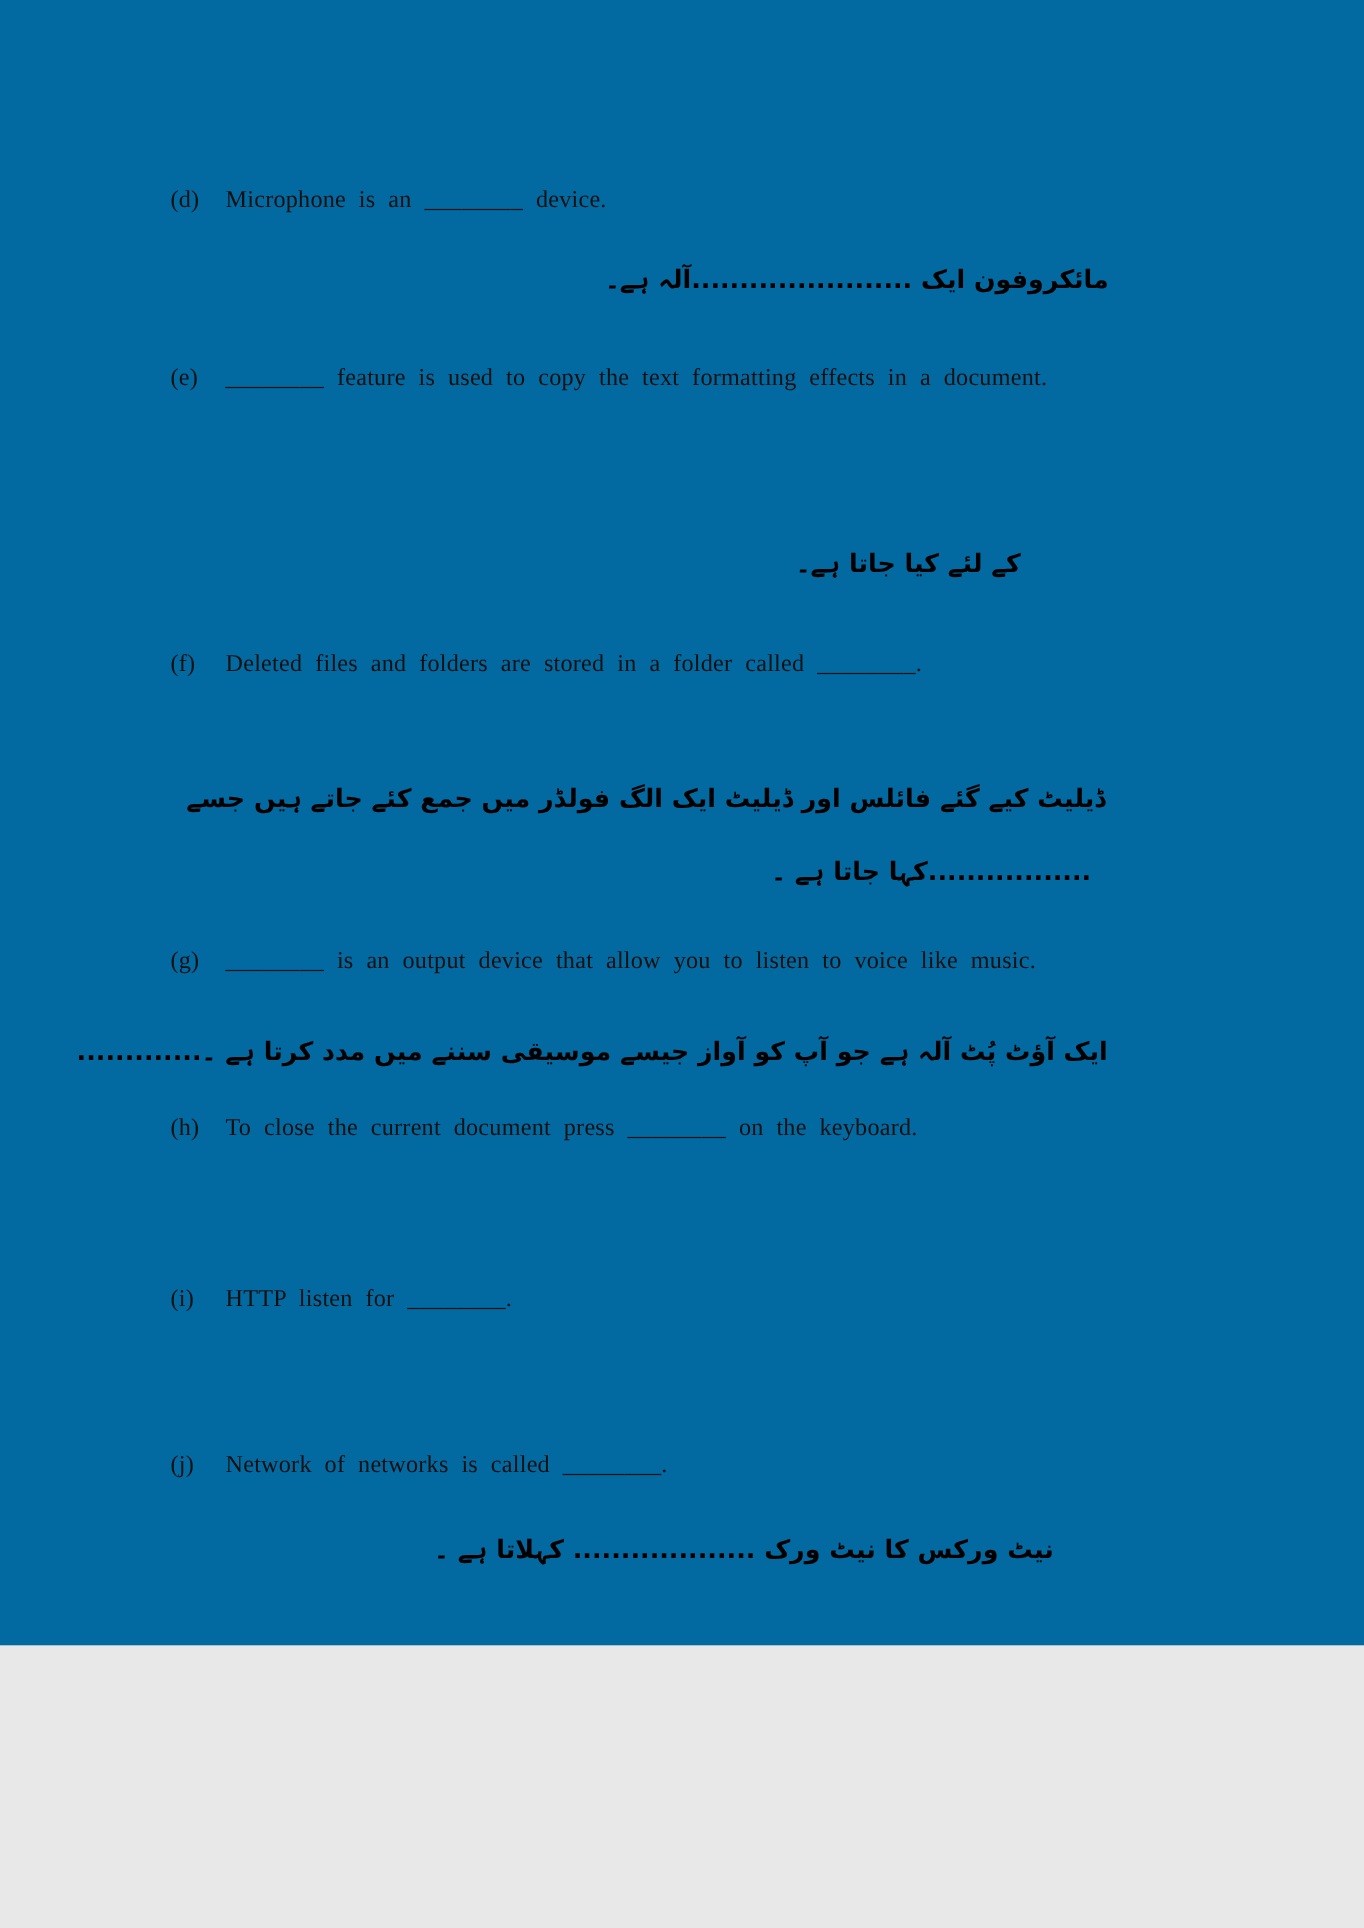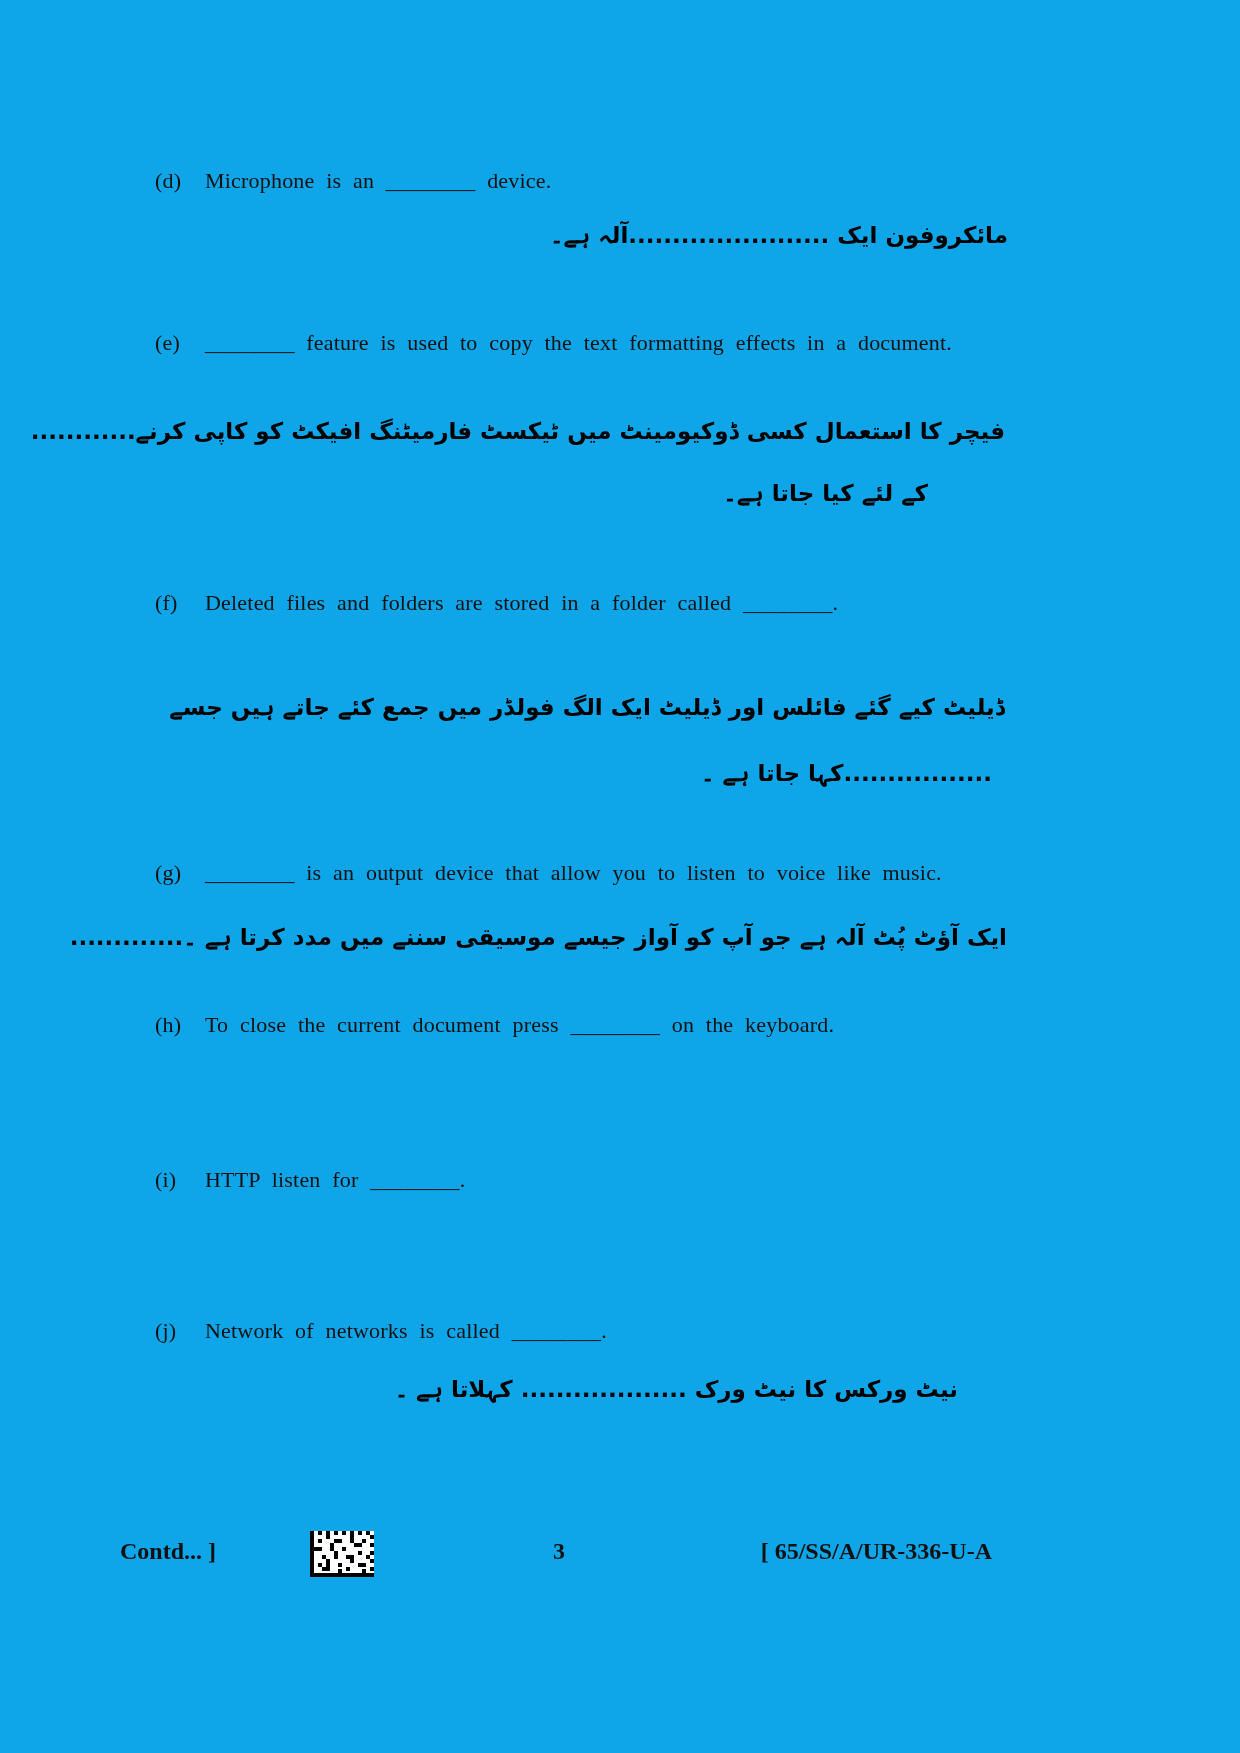--- a/index.html
+++ b/index.html
@@ -1,20 +1,20 @@
 <!DOCTYPE html>
 <html><head>
 <meta charset="utf-8">
 <style>
   html,body{margin:0;padding:0;background:#e8e8e8;}
   .page{
     position:relative;
-    width:1240px;height:1753px;
+    width:1240px;height:1496px;
     margin:0 auto;
-    background:#0ea5e9;
+    background:#0369a1;
     font-family:"Liberation Serif",serif;
     color:#111;
     overflow:hidden;
   }
   .en{
     position:absolute;
     left:155px;
     font-size:22px;
     word-spacing:6px;
     letter-spacing:0.2px;
@@ -23,20 +23,21 @@
   .en .lbl{display:inline-block;width:50px;}
   .ur{
     position:absolute;
     direction:rtl;
     unicode-bidi:plaintext;
     font-family:"DejaVu Sans",sans-serif;
     font-weight:bold;
     font-size:23px;
     white-space:nowrap;
     color:#000;
+    margin-top:19px;
   }
   .footer-item{
     position:absolute;
     top:1538px;
     font-size:24px;
     font-weight:bold;
     white-space:nowrap;
   }
   .barcode{position:absolute;top:1531px;left:310px;}
 </style>
@@ -46,21 +47,20 @@
 <div class="page">
 
   <div class="en" style="top:168px">
     <span class="lbl">(d)</span><span>Microphone is an ________ device.</span>
   </div>
   <div class="ur" style="top:222px;right:232px">مائکروفون ایک .......................آلہ ہے۔</div>
 
   <div class="en" style="top:330px">
     <span class="lbl">(e)</span><span>________ feature is used to copy the text formatting effects in a document.</span>
   </div>
-  <div class="ur" style="top:418px;right:235px">فیچر کا استعمال کسی ڈوکیومینٹ میں ٹیکسٹ فارمیٹنگ افیکٹ کو کاپی کرنے............</div>
   <div class="ur" style="top:480px;right:312px">کے لئے کیا جاتا ہے۔</div>
 
   <div class="en" style="top:590px">
     <span class="lbl">(f)</span><span>Deleted files and folders are stored in a folder called ________.</span>
   </div>
   <div class="ur" style="top:694px;right:235px">ڈیلیٹ کیے گئے فائلس اور ڈیلیٹ ایک الگ فولڈر میں جمع کئے جاتے ہیں جسے</div>
   <div class="ur" style="top:760px;right:248px">.................کہا جاتا ہے ۔</div>
 
   <div class="en" style="top:860px">
     <span class="lbl">(g)</span><span>________ is an output device that allow you to listen to voice like music.</span>

